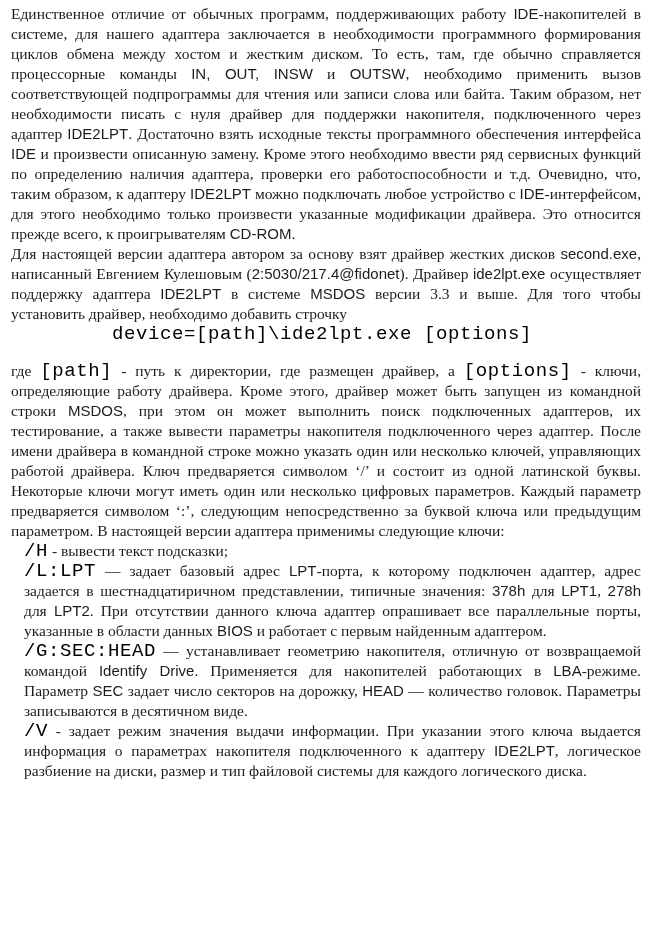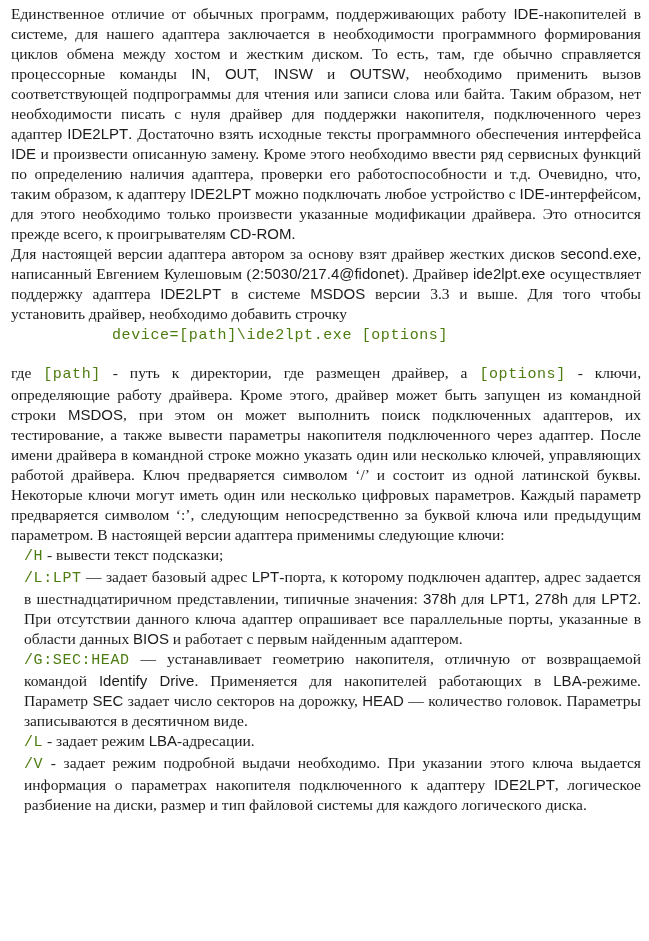--- a/index.html
+++ b/index.html
@@ -22,21 +22,21 @@
     font-size: 15.5px;
     line-height: 20px;
   }
   .page p {
     margin: 0;
     text-align: justify;
   }
   
   .serif { font-family: "Liberation Serif", serif; }
   .sans  { font-family: "Liberation Sans", sans-serif; font-size: 15px; }
-  .mono  { font-family: "Liberation Mono", "DejaVu Sans Mono", monospace; font-size: 15px; letter-spacing: 0.6px; color: #4d7c0f; }
+  .mono  { font-family: "Liberation Mono", "DejaVu Sans Mono", monospace; font-size: 19px; letter-spacing: 0.6px; color: #000000; }
   
   p.body { }
   p.code {
     text-align: left;
     padding-left: 101px;
     margin-bottom: 17px;
   }
   p.key {
     margin-left: 13px;
   }
@@ -45,15 +45,14 @@
 <body>
 
 <div class="page">
     <p class="body"><span class="serif">Единственное отличие от обычных программ, поддерживающих работу </span><span class="sans">IDE</span><span class="serif">-накопителей в системе, для нашего адаптера заключается в необходимости программного формирования циклов обмена между хостом и жестким диском. То есть, там, где обычно справляется процессорные команды </span><span class="sans">IN, OUT, INSW</span><span class="serif"> и </span><span class="sans">OUTSW</span><span class="serif">, необходимо применить вызов соответствующей подпрограммы для чтения или записи слова или байта. Таким образом, нет необходимости писать с нуля драйвер для поддержки накопителя, подключенного через адаптер </span><span class="sans">IDE2LPT</span><span class="serif">. Достаточно взять исходные тексты программного обеспечения интерфейса </span><span class="sans">IDE</span><span class="serif"> и произвести описанную замену. Кроме этого необходимо ввести ряд сервисных функций по определению наличия адаптера, проверки его работоспособности и т.д. Очевидно, что, таким образом, к адаптеру </span><span class="sans">IDE2LPT</span><span class="serif"> можно подключать любое устройство с </span><span class="sans">IDE</span><span class="serif">-интерфейсом, для этого необходимо только произвести указанные модификации драйвера. Это относится прежде всего, к проигрывателям </span><span class="sans">CD-ROM</span><span class="serif">.</span></p>
     <p class="body"><span class="serif">Для настоящей версии адаптера автором за основу взят драйвер жестких дисков </span><span class="sans">second.exe</span><span class="serif">, написанный Евгением Кулешовым (</span><span class="sans">2:5030/217.4@fidonet</span><span class="serif">). Драйвер </span><span class="sans">ide2lpt.exe</span><span class="serif"> осуществляет поддержку адаптера </span><span class="sans">IDE2LPT</span><span class="serif"> в системе </span><span class="sans">MSDOS</span><span class="serif"> версии 3.3 и выше. Для того чтобы установить драйвер, необходимо добавить строчку</span></p>
     <p class="code"><span class="mono">device=[path]\ide2lpt.exe [options]</span></p>
     <p class="body"><span class="serif">где </span><span class="mono">[path]</span><span class="serif"> - путь к директории, где размещен драйвер, а </span><span class="mono">[options]</span><span class="serif"> - ключи, определяющие работу драйвера. Кроме этого, драйвер может быть запущен из командной строки </span><span class="sans">MSDOS</span><span class="serif">, при этом он может выполнить поиск подключенных адаптеров, их тестирование, а также вывести параметры накопителя подключенного через адаптер. После имени драйвера в командной строке можно указать один или несколько ключей, управляющих работой драйвера. Ключ предваряется символом ‘/’ и состоит из одной латинской буквы. Некоторые ключи могут иметь один или несколько цифровых параметров. Каждый параметр предваряется символом ‘:’, следующим непосредственно за буквой ключа или предыдущим параметром. В настоящей версии адаптера применимы следующие ключи:</span></p>
     <p class="key"><span class="mono">/H</span><span class="serif"> - вывести текст подсказки;</span></p>
     <p class="key"><span class="mono">/L:LPT</span><span class="serif"> — задает базовый адрес </span><span class="sans">LPT</span><span class="serif">-порта, к которому подключен адаптер, адрес задается в шестнадцатиричном представлении, типичные значения: </span><span class="sans">378h</span><span class="serif"> для </span><span class="sans">LPT1</span><span class="serif">, </span><span class="sans">278h</span><span class="serif"> для </span><span class="sans">LPT2</span><span class="serif">. При отсутствии данного ключа адаптер опрашивает все параллельные порты, указанные в области данных </span><span class="sans">BIOS</span><span class="serif"> и работает с первым найденным адаптером.</span></p>
     <p class="key"><span class="mono">/G:SEC:HEAD</span><span class="serif"> — устанавливает геометрию накопителя, отличную от возвращаемой командой </span><span class="sans">Identify Drive</span><span class="serif">. Применяется для накопителей работающих в </span><span class="sans">LBA</span><span class="serif">-режиме. Параметр </span><span class="sans">SEC</span><span class="serif"> задает число секторов на дорожку, </span><span class="sans">HEAD</span><span class="serif"> — количество головок. Параметры записываются в десятичном виде.</span></p>
-    <p class="key"><span class="mono">/L</span><span class="serif"> - задает режим </span><span class="sans">LBA</span><span class="serif">-адресации.</span></p>
-    <p class="key"><span class="mono">/V</span><span class="serif"> - задает режим подробной выдачи необходимо. При указании этого ключа выдается информация о параметрах накопителя подключенного к адаптеру </span><span class="sans">IDE2LPT</span><span class="serif">, логическое разбиение на диски, размер и тип файловой системы для каждого логического диска.</span></p>
+    <p class="key"><span class="mono">/V</span><span class="serif"> - задает режим значения выдачи информации. При указании этого ключа выдается информация о параметрах накопителя подключенного к адаптеру </span><span class="sans">IDE2LPT</span><span class="serif">, логическое разбиение на диски, размер и тип файловой системы для каждого логического диска.</span></p>
   </div>
 
 </body></html>

